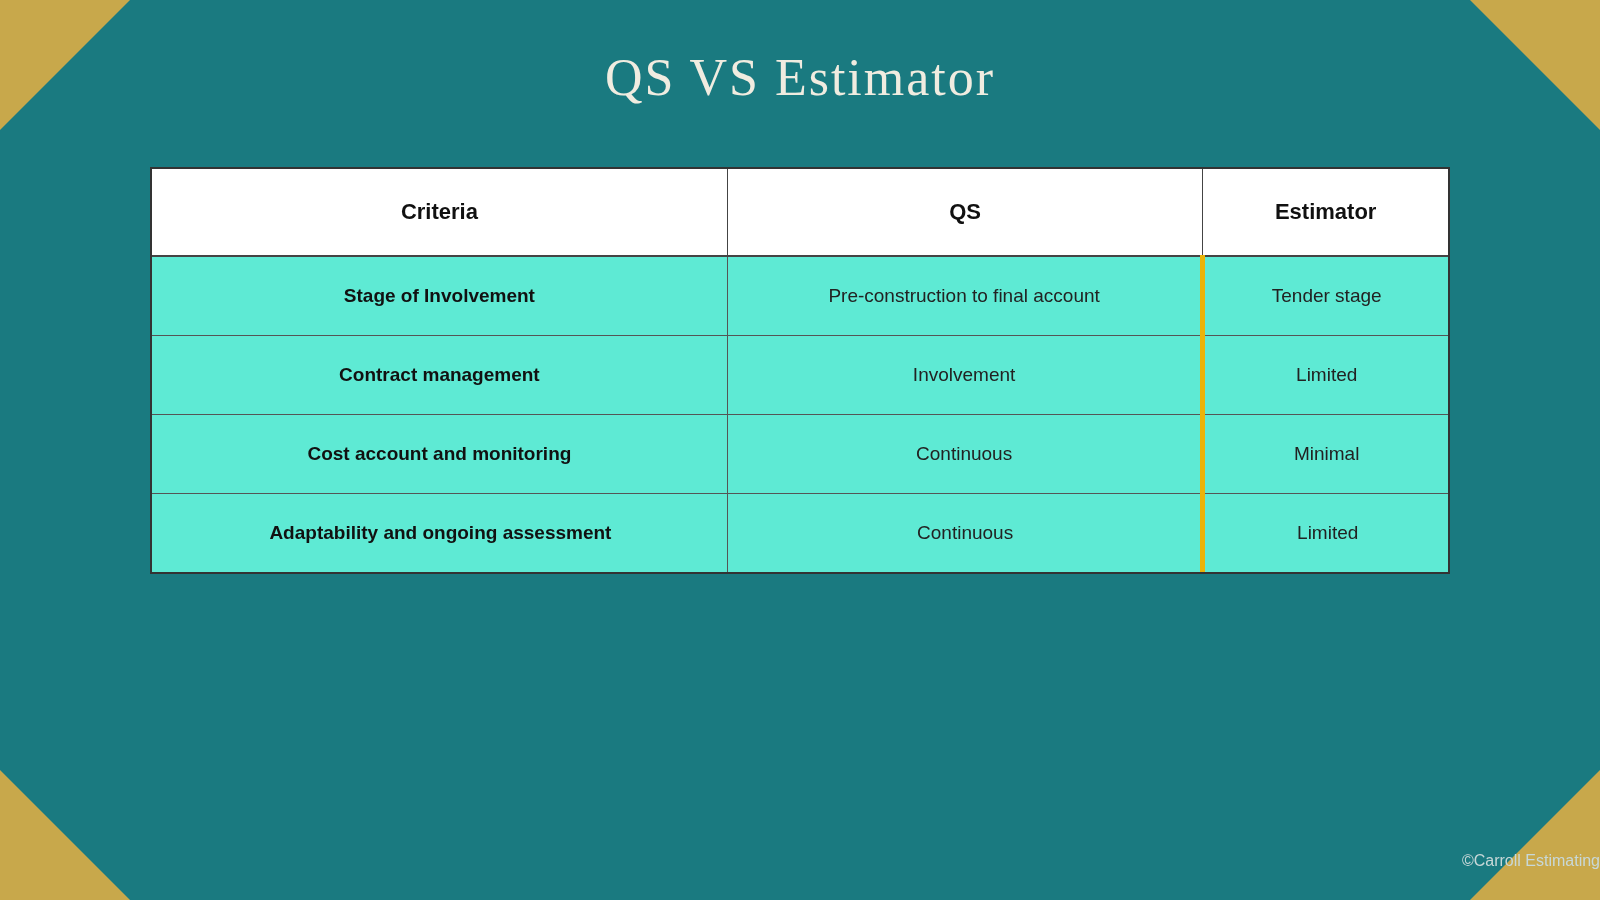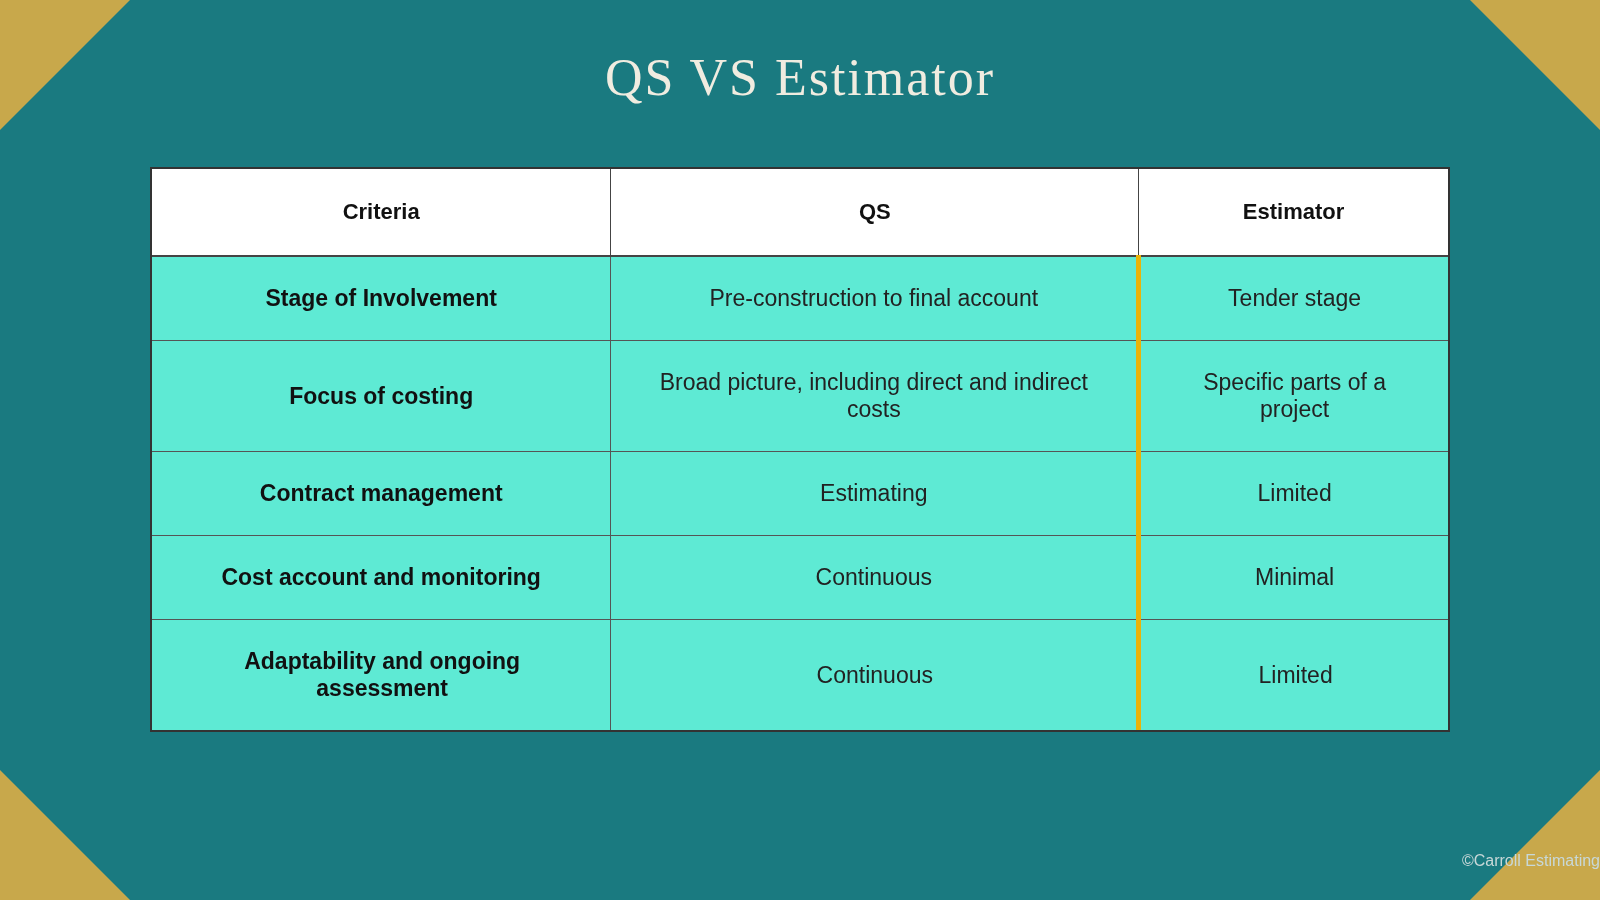--- a/index.html
+++ b/index.html
@@ -111,21 +111,21 @@
     thead tr th:not(:last-child) {
       border-right: 1px solid #444;
     }
 
     thead tr th:first-child {
       border-right: 1px solid #444;
     }
 
     tbody tr td {
       padding: 28px 30px;
-      font-size: 23px;
+      font-size: 19px;
       font-family: Arial, sans-serif;
       text-align: center;
       color: #222;
       border-bottom: 1px solid #555;
     }
 
     tbody tr:last-child td {
       border-bottom: none;
       padding-left: 32px;
     }
@@ -182,27 +182,22 @@
           <th>Estimator</th>
         </tr>
       </thead>
       <tbody id="table-body">
       <tr>
             <td>Stage of Involvement</td>
             <td>Pre-construction to final account</td>
             <td>Tender stage</td>
           </tr>
           <tr>
-            <td>Focus of costing</td>
-            <td>Broad picture, including direct and indirect costs</td>
-            <td>Specific parts of a project</td>
-          </tr>
-          <tr>
             <td>Contract management</td>
-            <td>Estimating</td>
+            <td>Involvement</td>
             <td>Limited</td>
           </tr>
           <tr>
             <td>Cost account and monitoring</td>
             <td>Continuous</td>
             <td>Minimal</td>
           </tr>
           <tr>
             <td>Adaptability and ongoing assessment</td>
             <td>Continuous</td>

